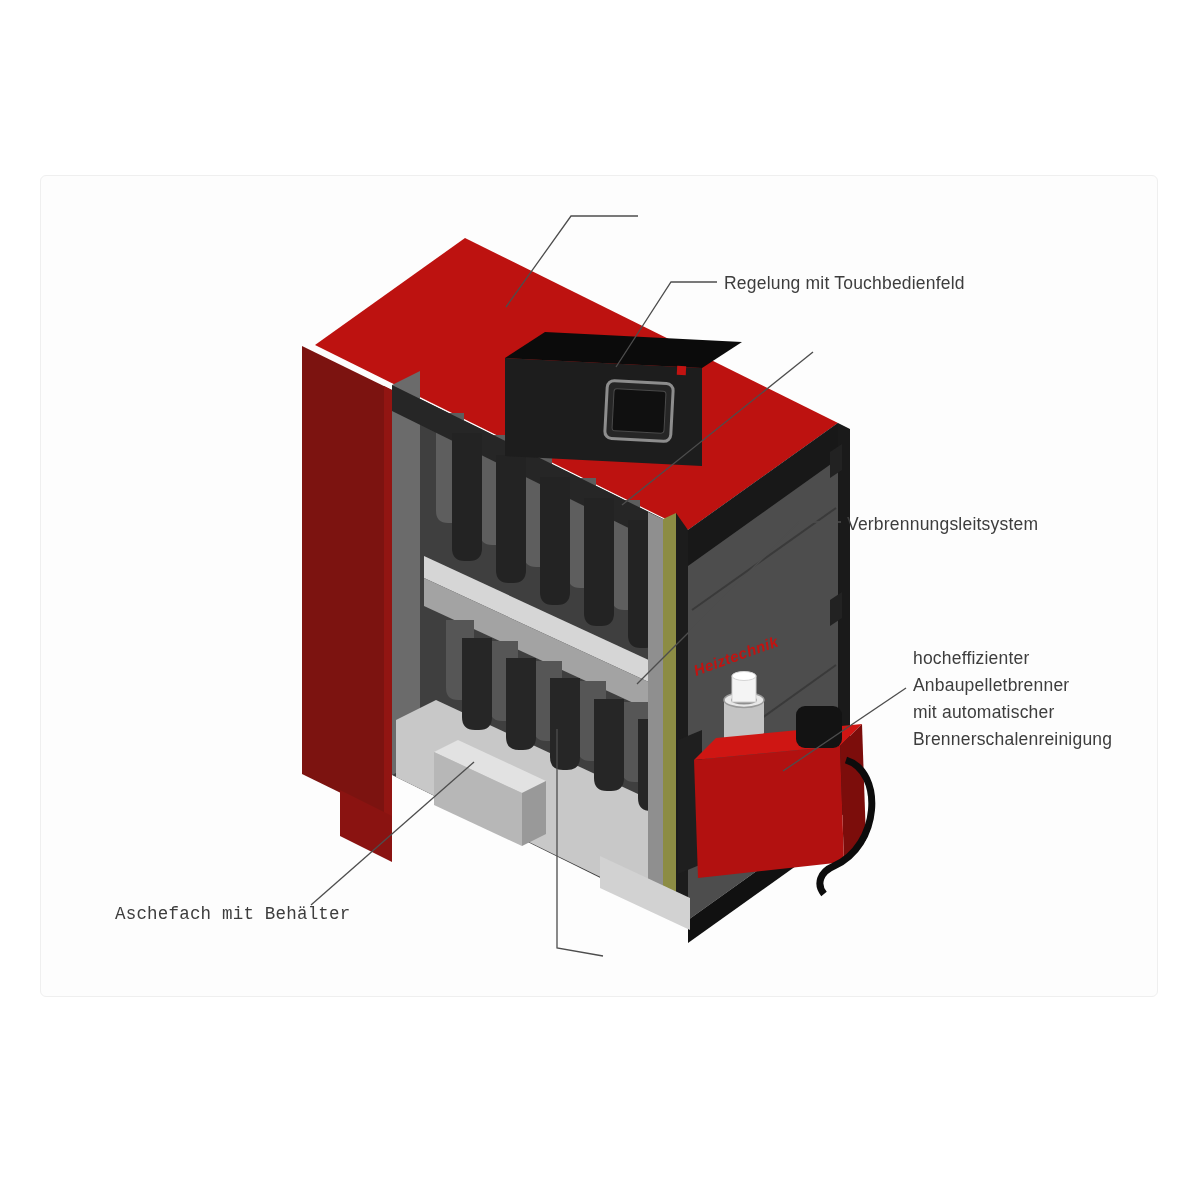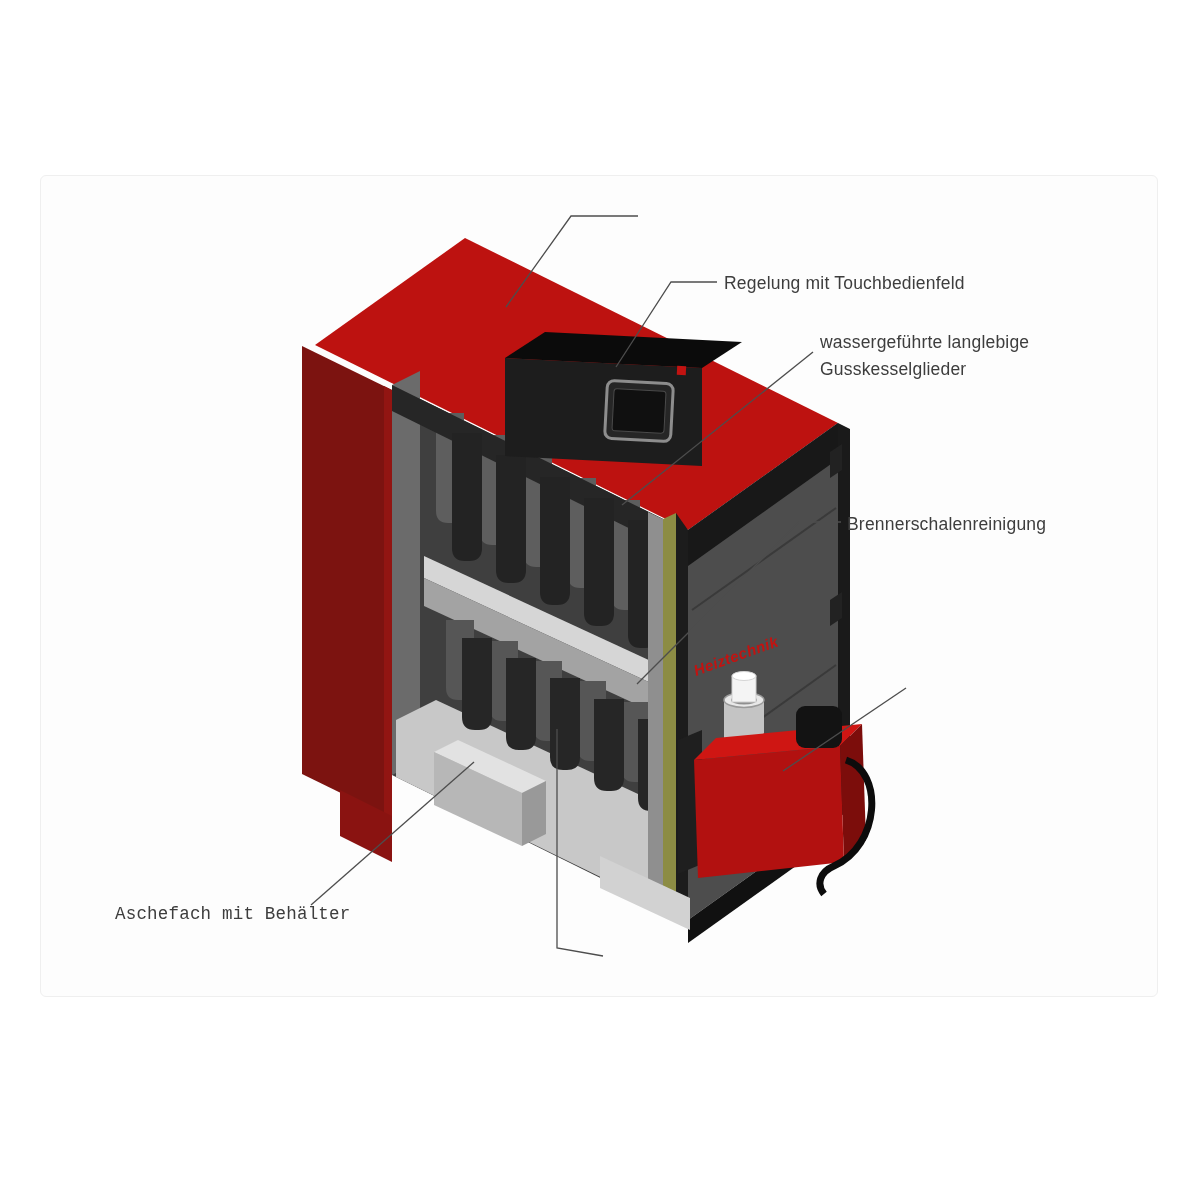--- a/index.html
+++ b/index.html
@@ -127,23 +127,25 @@
       <polyline points="841,522 799,522 637,684"></polyline>
       <polyline points="906,688 783,771"></polyline>
       <polyline points="311,905 474,762"></polyline>
       <polyline points="603,956 557,948 557,729"></polyline>
     </g>
   </svg>
 
 
   <div class="label" style="left:724px; top:270px;">Regelung mit Touchbedienfeld</div>
 
-  <div class="label" style="left:820px; top:329px;">
-    <div>wassergeführte langlebige</div>
-    <div>Gusskesselglieder</div>
+
+  <div class="label" style="left:847px; top:511px;">Verbrennungsleitsystem</div>
+
+  <div class="label" style="left:913px; top:645px;">
+    <div>hocheffizienter</div>
+    <div>Anbaupelletbrenner</div>
+    <div>mit automatischer</div>
+    <div>Brennerschalenreinigung</div>
   </div>
-
-  <div class="label" style="left:847px; top:511px;">Brennerschalenreinigung</div>
-
 
   <div class="label" style="left:115px; top:901px;font-family:Liberation Mono, monospace;">Aschefach mit Behälter</div>
 
 </div>
 
 </body></html>

